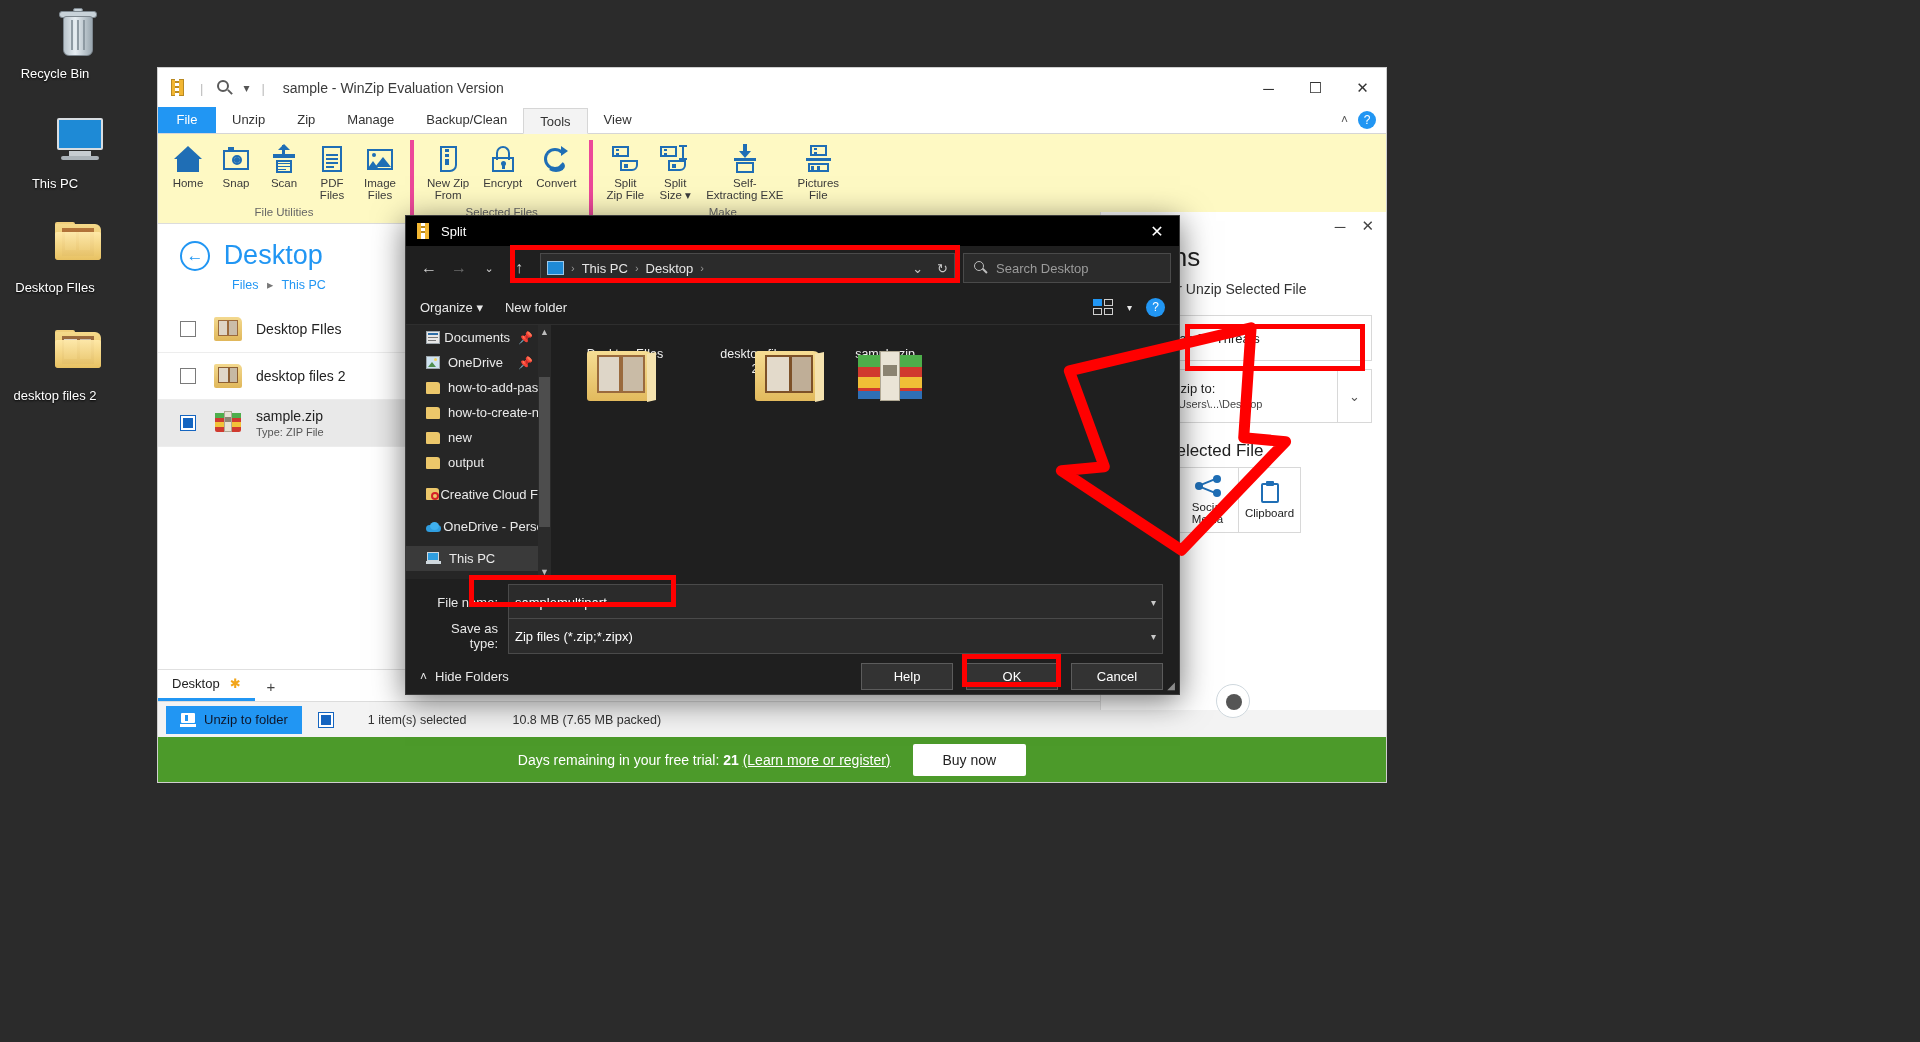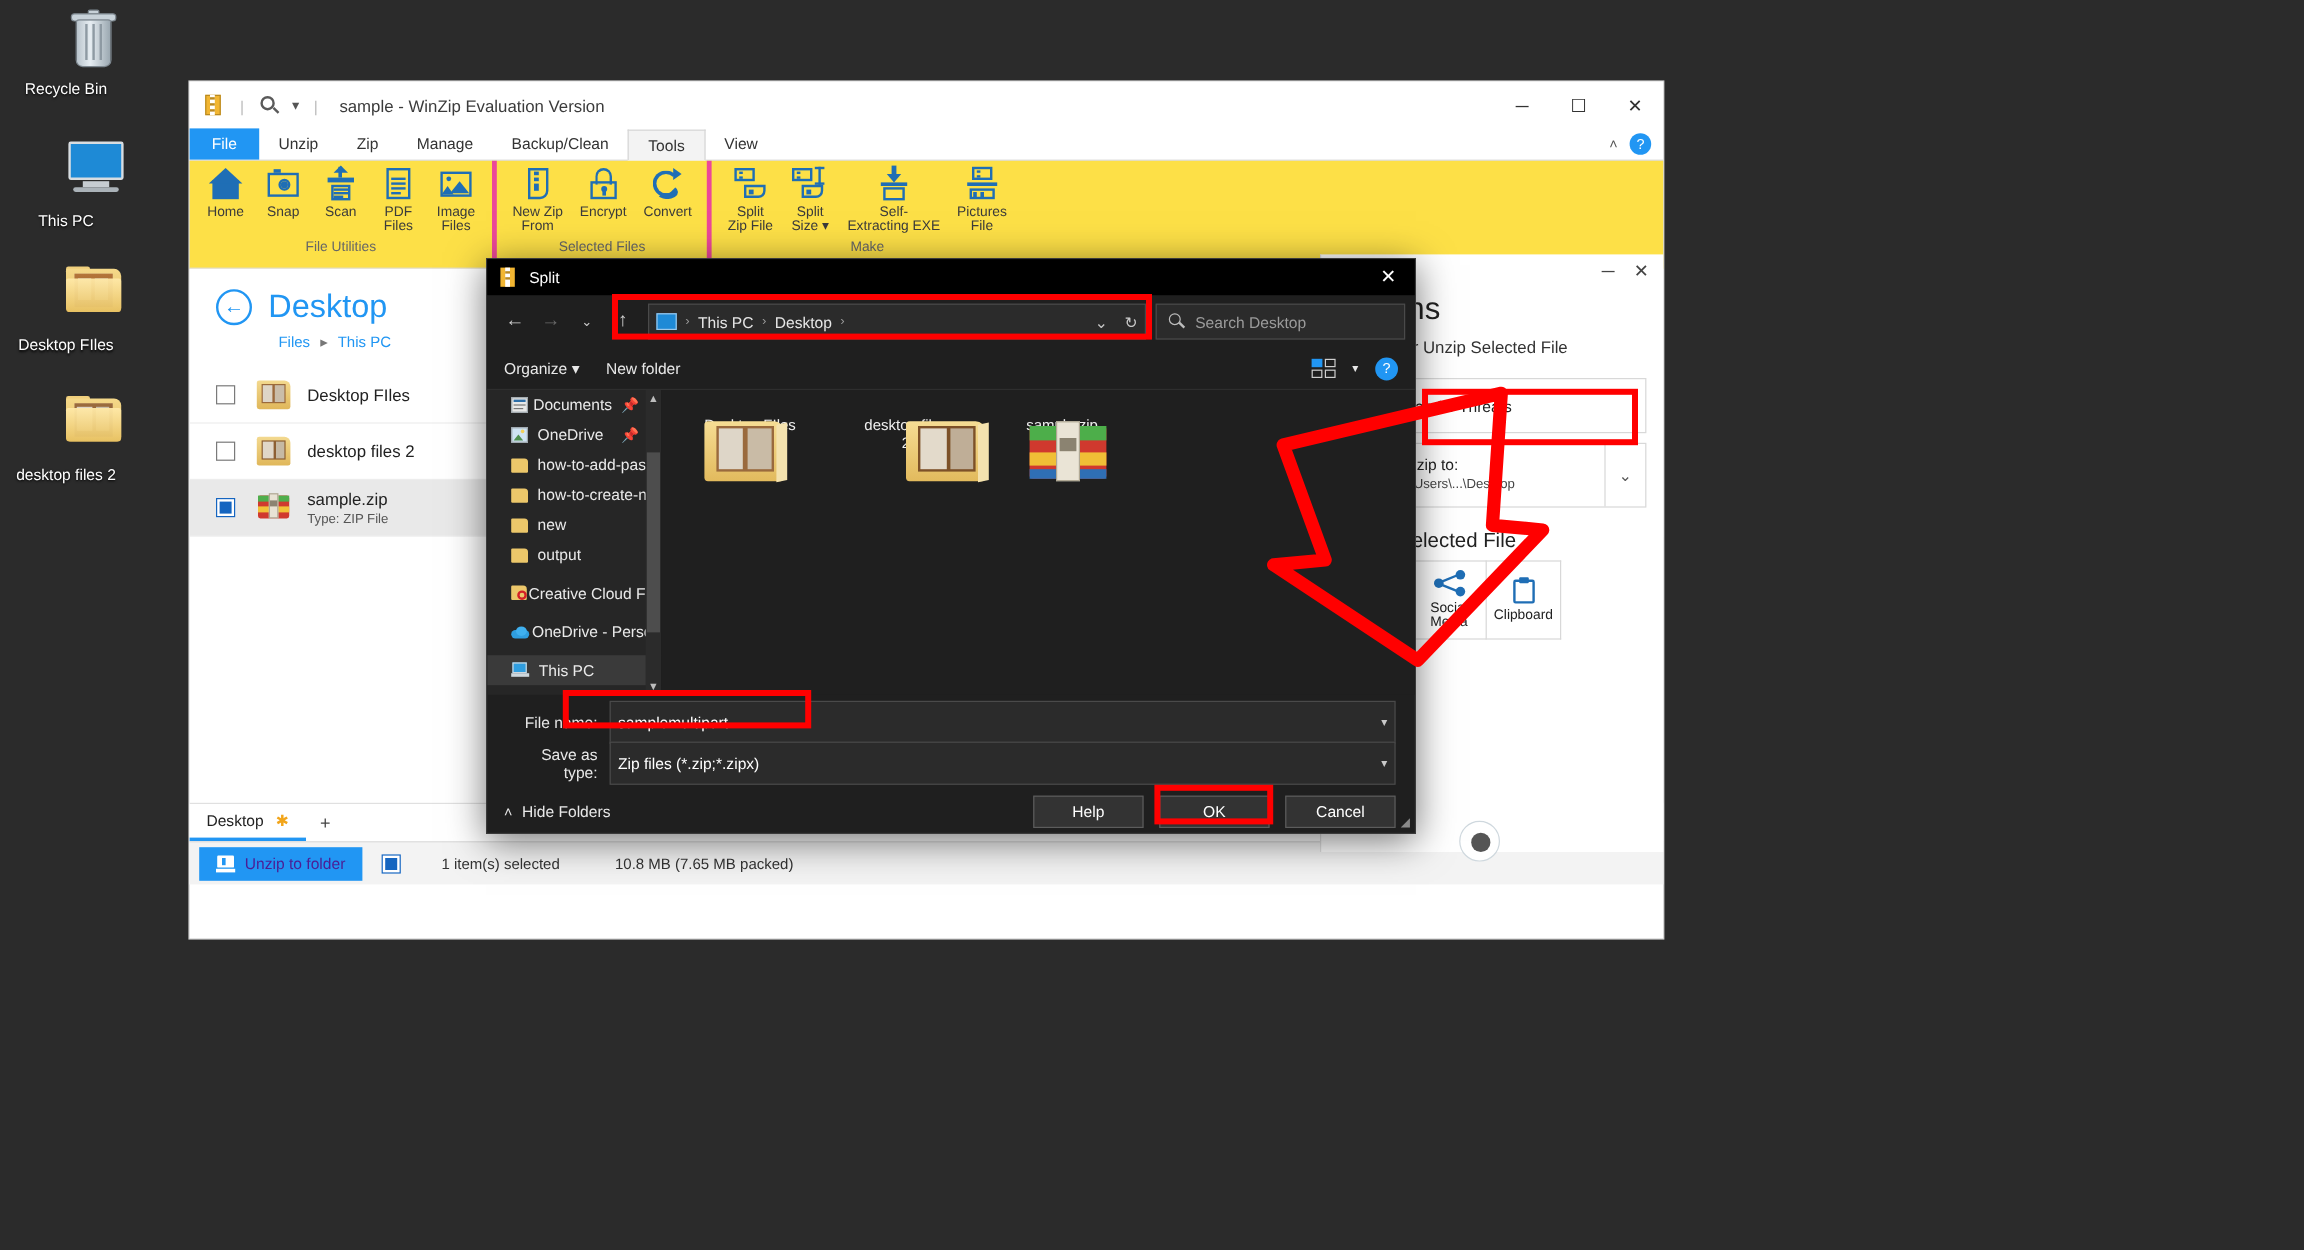--- a/index.html
+++ b/index.html
@@ -53,21 +53,21 @@
   .wz-winbtn { width:47px; height:40px; display:flex; align-items:center; justify-content:center; color:#333; font-size:15px; }
 
   .wz-tabs { display:flex; align-items:flex-end; height:26px; border-bottom:1px solid #d6d6d6; background:#fff; padding-left:0; position:relative; }
   .wz-tab { padding:5px 16px 5px; font-size:13px; color:#333; height:26px; line-height:16px; }
   .wz-tab.file { background:#2196f3; color:#fff; width:58px; text-align:center; padding:5px 0; }
   .wz-tab.active { background:#f3f3f3; border:1px solid #d6d6d6; border-bottom:1px solid #f3f3f3; margin-bottom:-1px; }
   .wz-help { position:absolute; right:10px; top:3px; display:flex; align-items:center; gap:10px; }
   .wz-chev { color:#555; font-size:12px; }
   .help-circle { width:18px; height:18px; border-radius:50%; background:#2196f3; color:#fff; font-size:12px; display:flex; align-items:center; justify-content:center; }
 
-  .wz-ribbon { height:90px; background:#fde047; display:flex; border-bottom:1px solid #dcdcdc; position:relative; }
+  .wz-ribbon { height:90px; background:#fef9c3; display:flex; border-bottom:1px solid #dcdcdc; position:relative;align-items:center; }
   .rb-group { display:flex; flex-direction:column; position:relative; padding:0 6px; }
   .rb-group + .rb-group { border-left:4px solid #ec4899; }
   .rb-items { display:flex; height:68px; }
   .rb-item { width:auto; min-width:48px; padding:4px 7px 0; display:flex; flex-direction:column; align-items:center; text-align:center; color:#3b3b3b; font-size:11.5px; line-height:12px; }
   .rb-item .ico { width:30px; height:30px; margin-bottom:3px; position:relative; }
   .rb-gname { text-align:center; font-size:11.5px; color:#666; margin-top:-2px; }
 
   
   .bi { position:absolute; box-sizing:border-box; }
   .blue { background:#1f6eb5; }
@@ -87,21 +87,21 @@
   .chk { width:16px; height:16px; border:1px solid #7a7a7a; background:#fff; margin-right:18px; position:relative; flex:0 0 auto; }
   .chk.on { border-color:#1565c0; }
   .chk.on:after { content:""; position:absolute; left:2px; top:2px; right:2px; bottom:2px; background:#1565c0; }
   .file-ico { width:28px; height:28px; margin-right:14px; position:relative; flex:0 0 auto; }
   .fname { font-size:14px; color:#222; }
   .ftype { font-size:11px; color:#555; }
 
   .wz-status { height:36px; display:flex; align-items:center; gap:10px; padding-left:22px; border-top:1px solid #e2e2e2; background:#fff; font-size:12.5px; color:#333; }
 
   .wz-bottombar { position:absolute; left:0; right:0; bottom:45px; height:36px; background:#f3f3f3; border-top:1px solid #dcdcdc; display:flex; align-items:center; gap:16px; padding-left:8px; font-size:12.5px; color:#333; }
-  .unzip-btn { background:#2196f3; color:#4c1d95; padding:6px 14px; display:flex; align-items:center; gap:8px; font-size:13px; }
+  .unzip-btn { background:#2196f3; color:#0f172a; padding:6px 14px; display:flex; align-items:center; gap:8px; font-size:13px; }
 
   .wz-tabstrip { position:absolute; left:0; bottom:81px; height:32px; width:100%; border-top:1px solid #e0e0e0; display:flex; align-items:flex-end; background:#fff; }
   .wz-doctab { padding:6px 14px 7px; font-size:13px; color:#222; border-bottom:3px solid #2196f3; display:flex; align-items:center; gap:10px; }
   .wz-plustab { padding:6px 12px; color:#444; font-size:15px; }
 
   .wz-trial { position:absolute; left:0; bottom:0; height:45px; width:100%; background:#4c9a2a; display:flex; align-items:center; justify-content:center; gap:22px; color:#fff; font-size:14px; }
   .buynow { background:#fff; color:#222; padding:8px 30px; border-radius:2px; font-size:14px; }
   .trial-num { font-weight:bold; }
   .trial-link { color:#fff; text-decoration:underline; }
 
@@ -496,20 +496,28 @@
         <span class="bi" style="left:5px;top:3px;width:3px;height:6px;background:#2196f3;"></span>
         <span class="bi" style="left:0;top:12px;width:16px;height:3px;background:#fff;"></span>
       </span>
       <span>Unzip to folder</span>
     </div>
     <span class="chk on"></span>
     <span>1 item(s) selected</span>
     <span style="margin-left:30px;">10.8 MB (7.65 MB packed)</span>
   </div>
 
+  <div class="wz-trial">
+    <span>
+      <span>Days remaining in your free trial:</span>
+      <span class="trial-num">21</span>
+      <span class="trial-link">(Learn more or register)</span>
+    </span>
+    <span class="buynow">Buy now</span>
+  </div>
 </div>
 
 <div id="actions">
   <div class="ap-top">
     <span>─</span>
     <span>✕</span>
   </div>
   <div class="ap-title">Actions</div>
   <div class="ap-sub">Scan All or Unzip Selected File</div>
 

